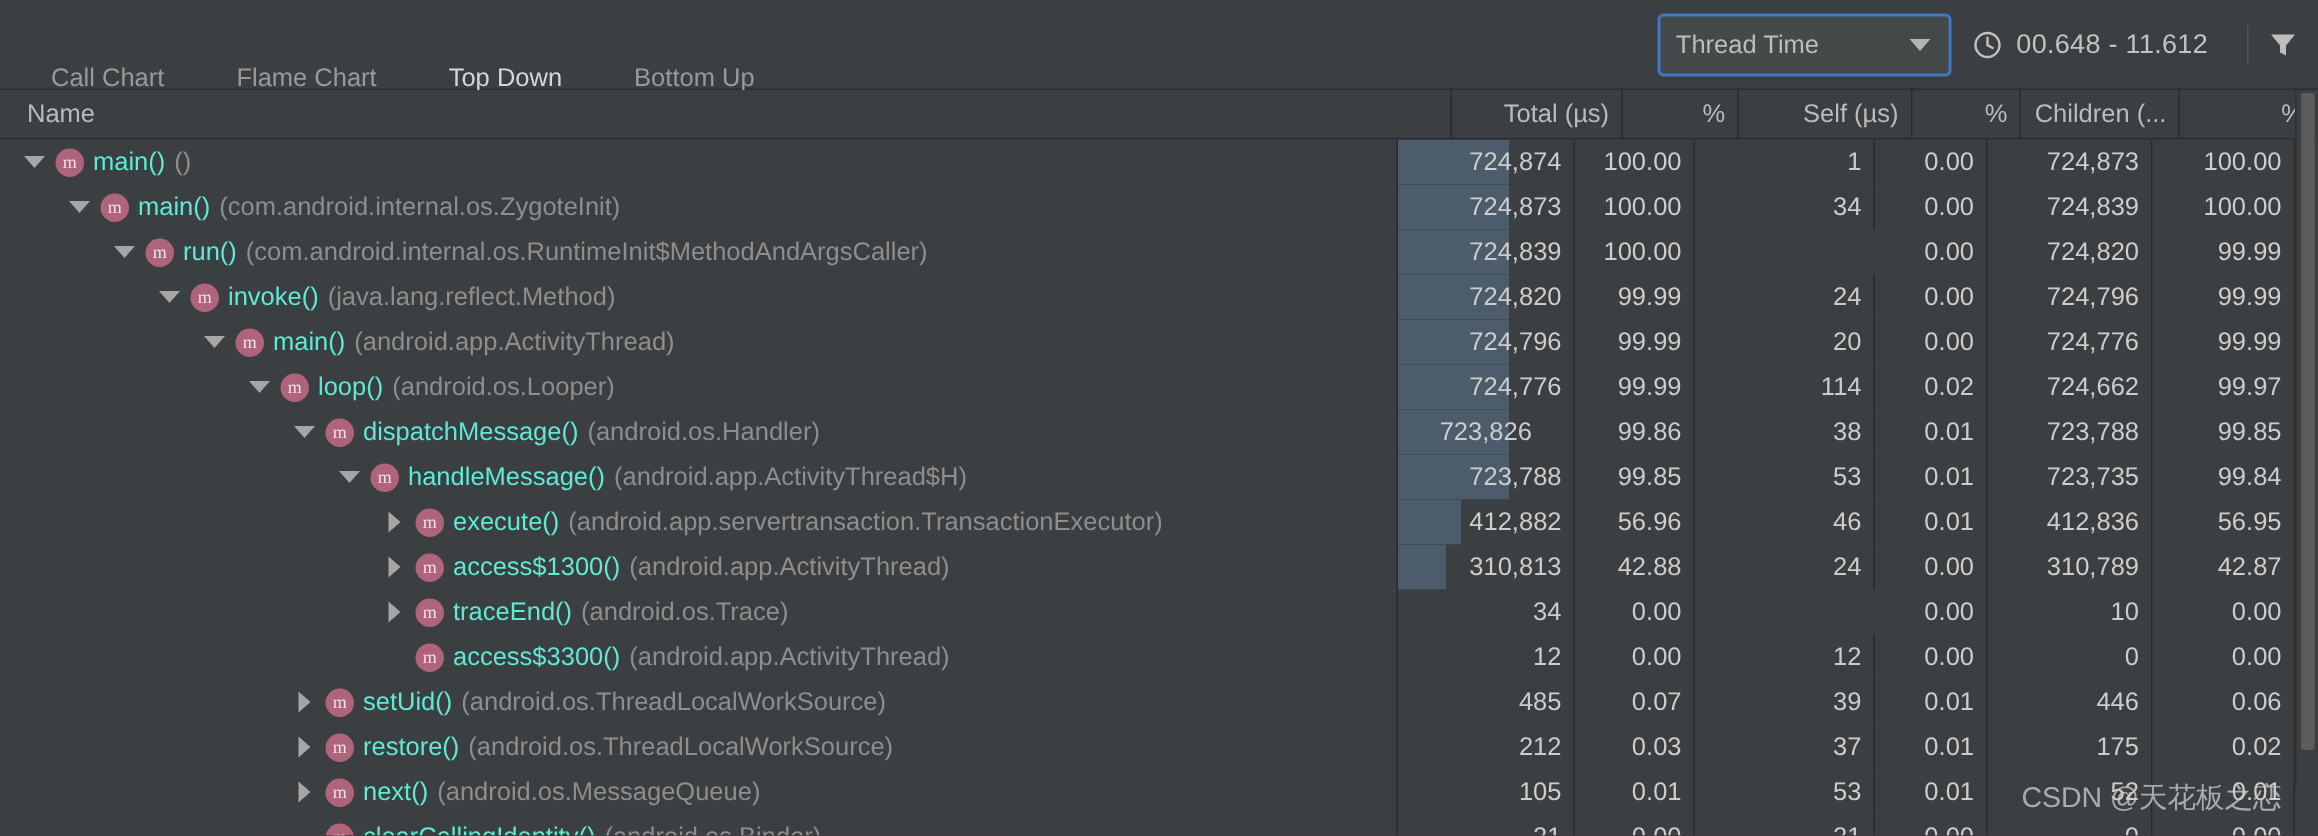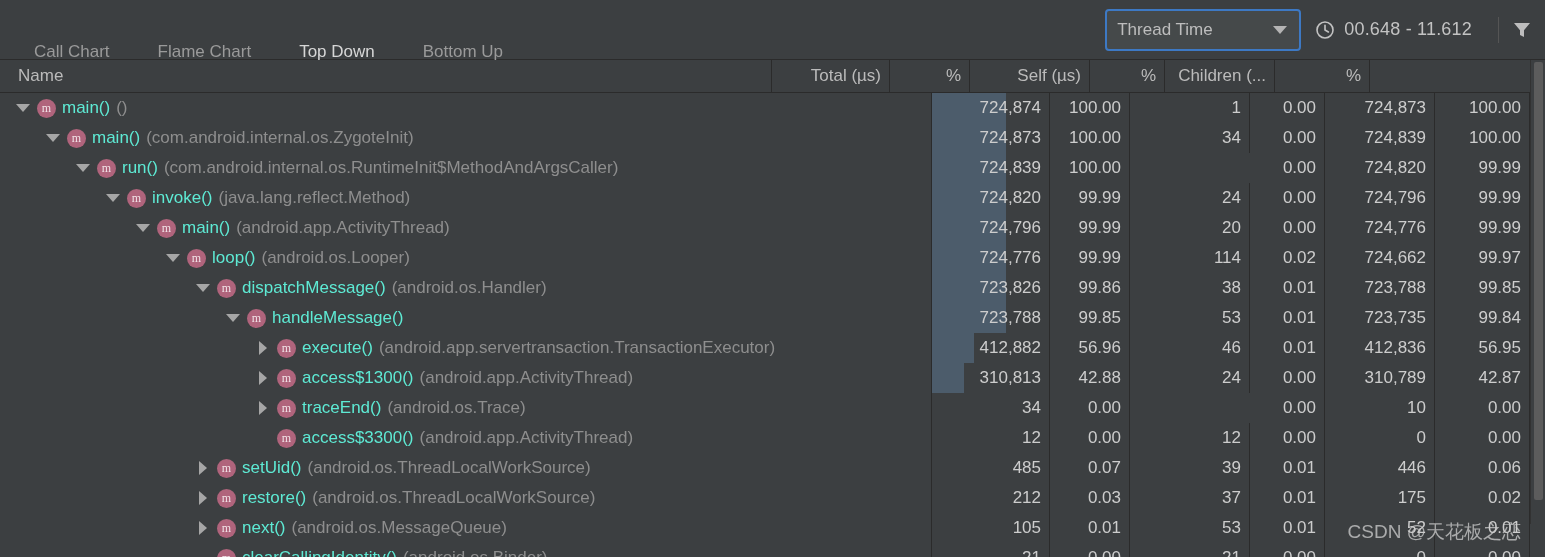--- a/index.html
+++ b/index.html
@@ -87,21 +87,21 @@
     border-bottom: 1px solid #2b2b2b;
   }
   #thead .th {
     display: flex; align-items: center;
     font-size: 17px; color: #bbbbbb;
     border-right: 1px solid #2b2b2b;
     padding: 0 8px;
     overflow: hidden; white-space: nowrap;
     cursor: default;
   }
-  #thead .th.name { flex: none; width: 772px; padding-left: 18px; }
+  #thead .th.name { flex: none; width: 968px; padding-left: 18px; }
   #thead .th.num { justify-content: flex-end; }
 
   #tbody {
     position: relative;
     height: 464px;
     background: #3c3f41;
     overflow: hidden;
   }
   .row { display: flex; height: 30px; align-items: stretch; }
   .cell-name {
@@ -405,21 +405,21 @@
       </div>
       <div class="row">
         <div class="cell-name" style="padding-left: 192px;">
           <span class="twisty">
             <span class="tri-down"></span>
           </span>
           <span class="m-icon">m</span>
           <span class="meth">dispatchMessage()</span>
           <span class="pkg">(android.os.Handler)</span>
         </div>
-        <div class="cell-num" style="width: 118px; min-width: 118px;">
+        <div class="cell-num" style="width: 118px; min-width: 118px; justify-content: center;">
           <span class="bar" style="width: 73.8964px; background: rgb(76, 92, 107);"></span>
           <span class="val">723,826</span>
         </div>
         <div class="cell-num" style="width: 80px; min-width: 80px;">
           <span class="val">99.86</span>
         </div>
         <div class="cell-num" style="width: 120px; min-width: 120px;">
           <span class="val">38</span>
         </div>
         <div class="cell-num" style="width: 75px; min-width: 75px;">
@@ -432,20 +432,21 @@
           <span class="val">99.85</span>
         </div>
       </div>
       <div class="row">
         <div class="cell-name" style="padding-left: 222px;">
           <span class="twisty">
             <span class="tri-down"></span>
           </span>
           <span class="m-icon">m</span>
           <span class="meth">handleMessage()</span>
+          <span class="pkg">(android.app.ActivityThread$H)</span>
         </div>
         <div class="cell-num" style="width: 118px; min-width: 118px;">
           <span class="bar" style="width: 73.889px; background: rgb(76, 92, 107);"></span>
           <span class="val">723,788</span>
         </div>
         <div class="cell-num" style="width: 80px; min-width: 80px;">
           <span class="val">99.85</span>
         </div>
         <div class="cell-num" style="width: 120px; min-width: 120px;">
           <span class="val">53</span>

